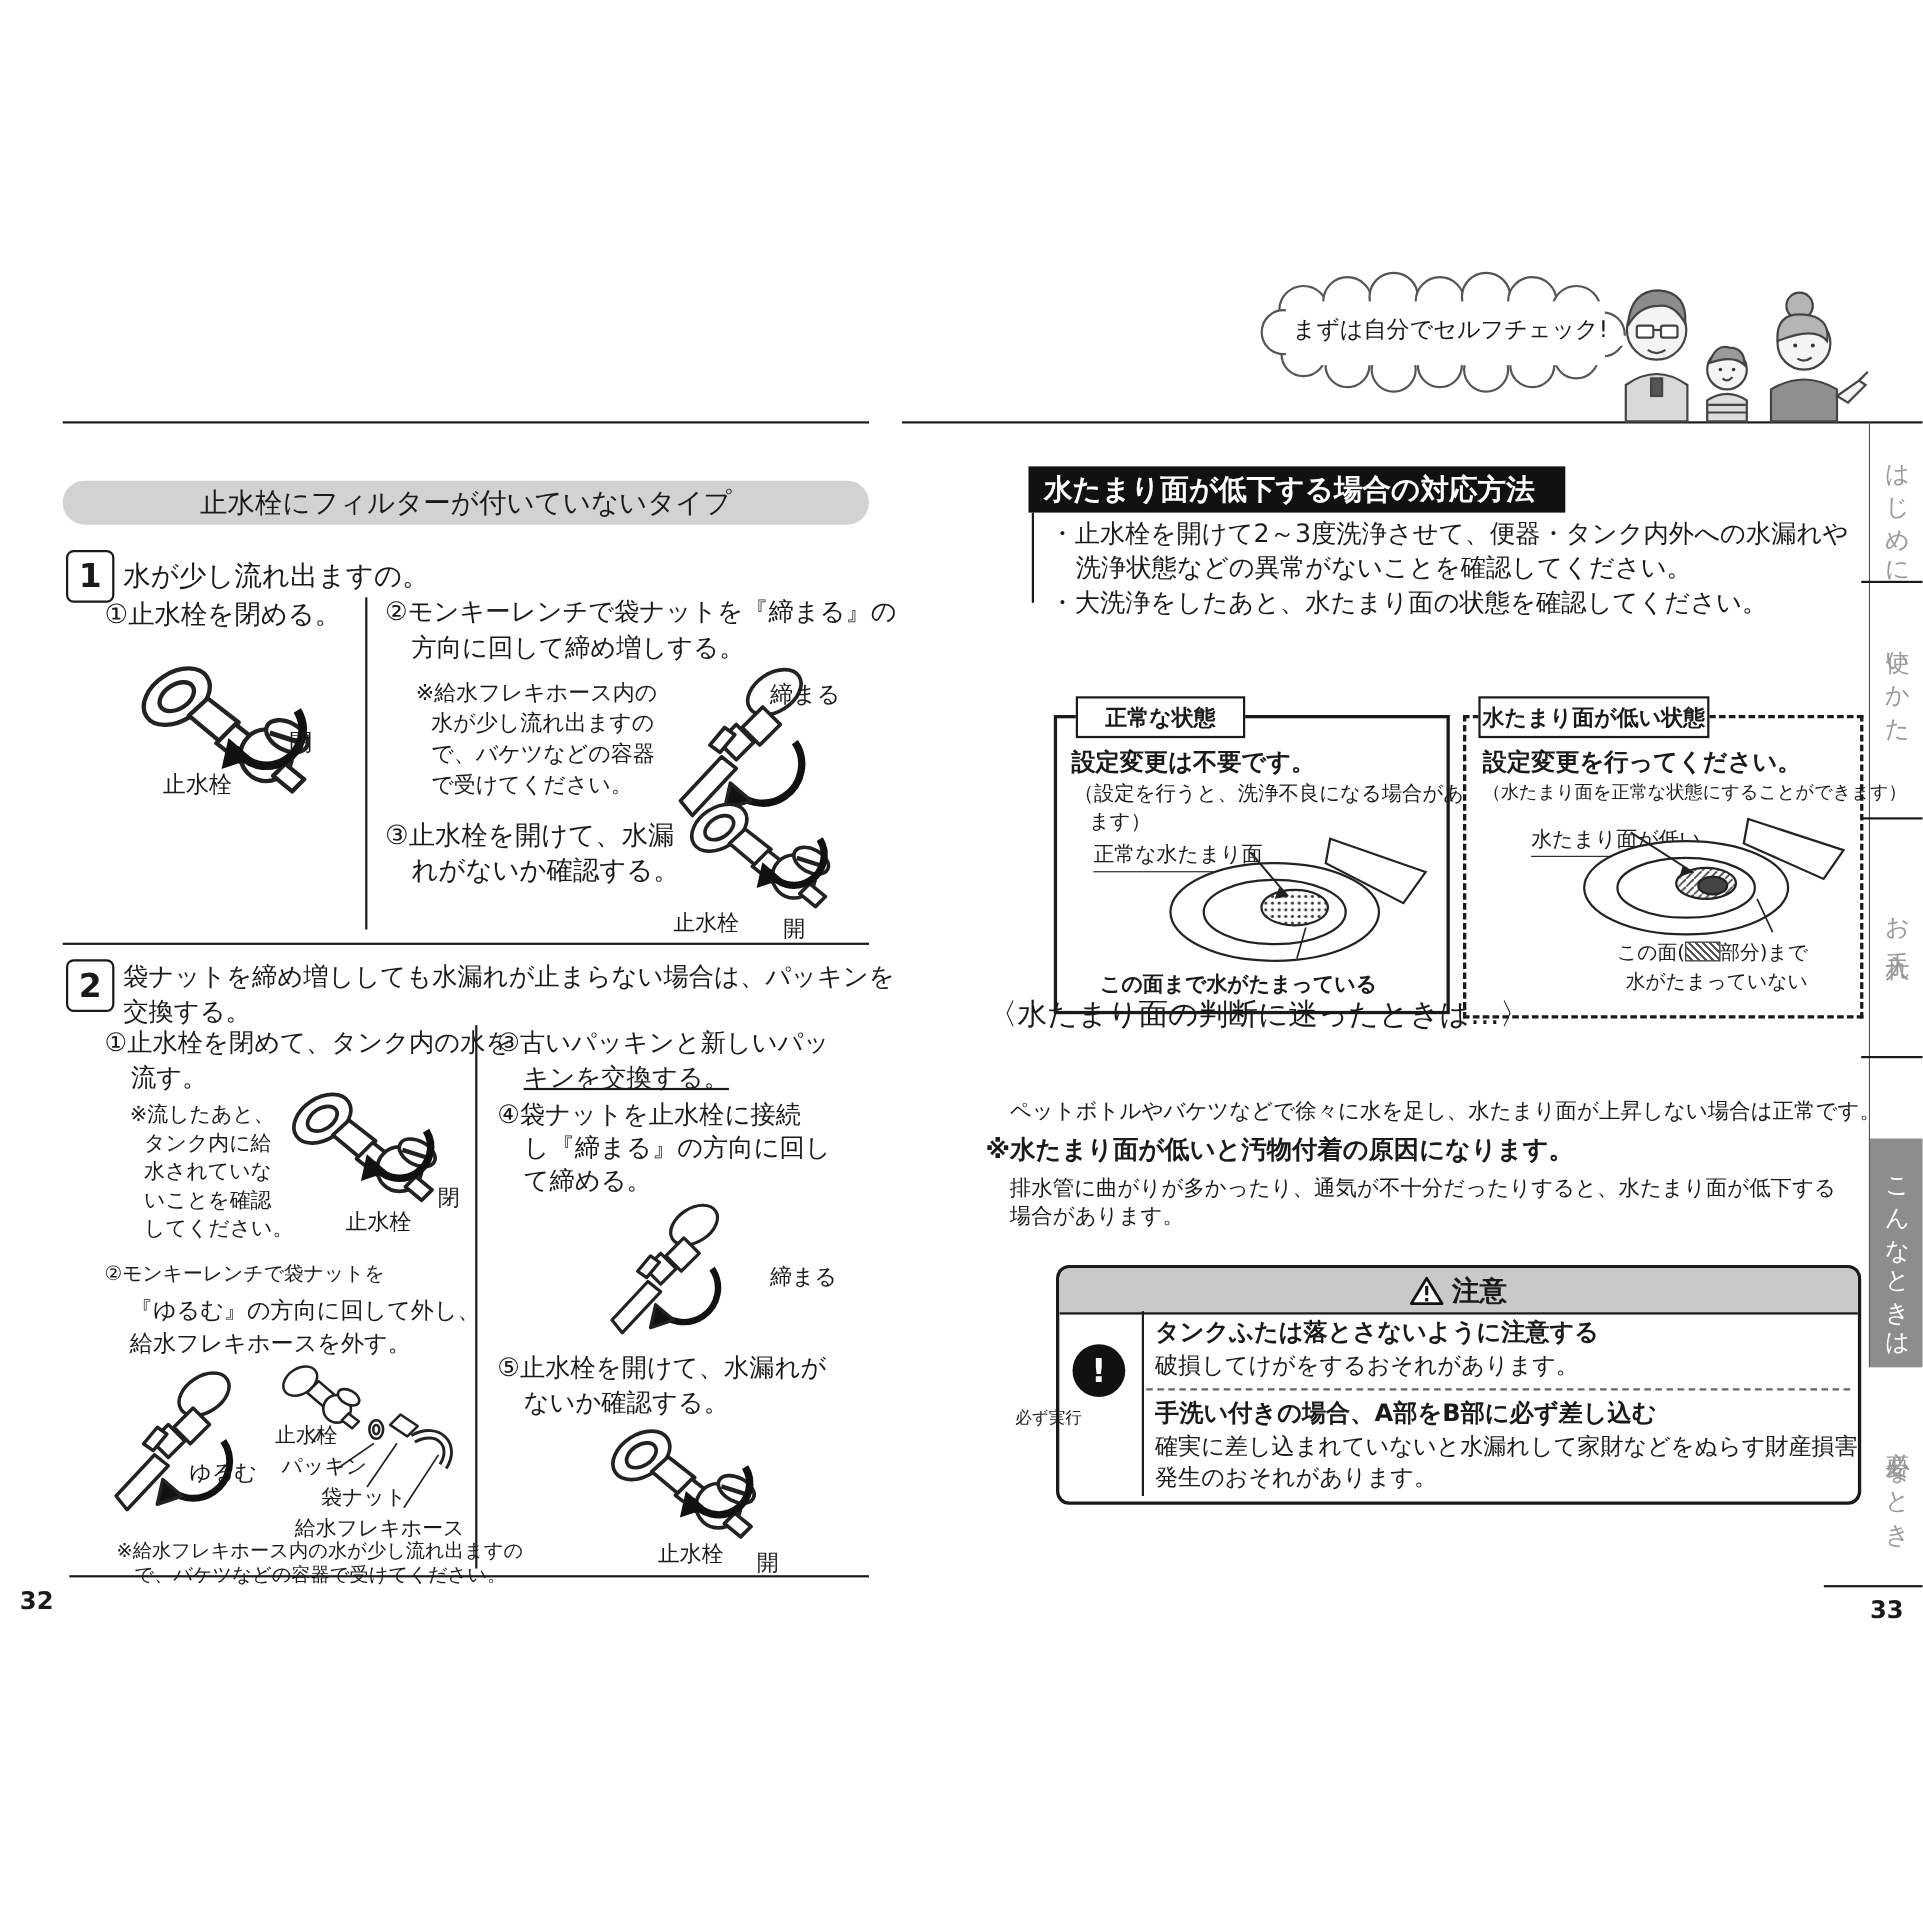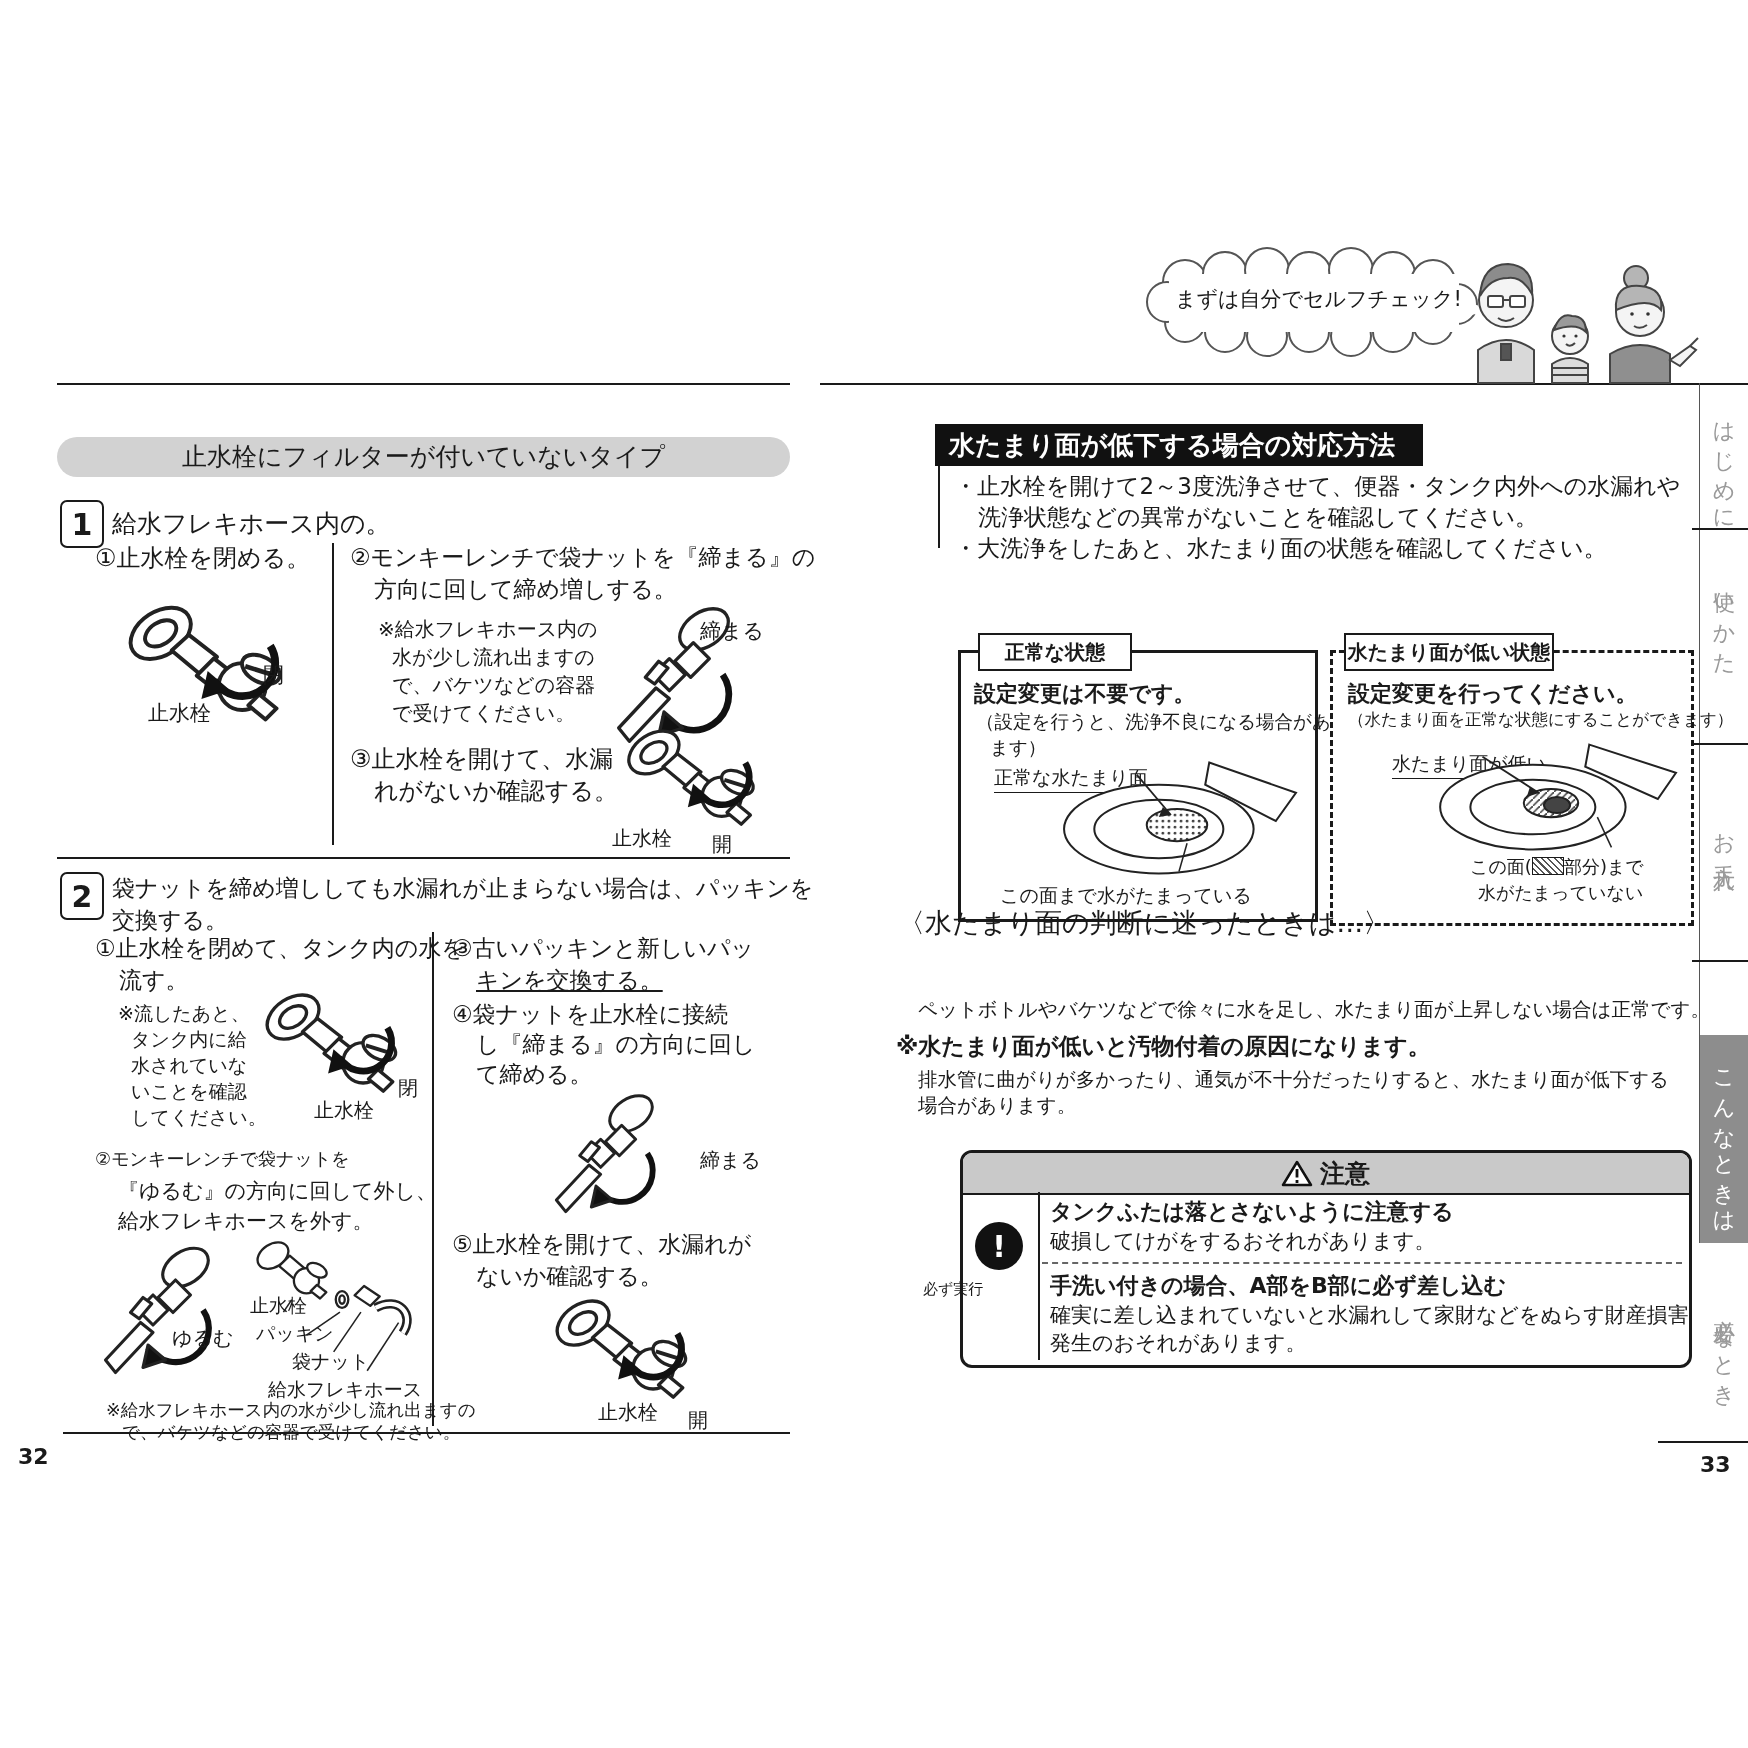--- a/index.html
+++ b/index.html
@@ -145,21 +145,21 @@
     </g>
   </svg>
 
   <div class="pill" style="left:57px;top:437px;width:733px;height:40px;">
     <span class="t" style="position:static;font-size:25px;">止水栓にフィルターが付いていないタイプ</span>
   </div>
 
   <div class="numbox" style="left:60px;top:500px;">
     <span>1</span>
   </div>
-  <div class="t" style="left:112px;top:508px;font-size:25px;">給水フレキホース内の。</div>
+  <div class="t" style="left:112px;top:508px;font-size:25px;">水が少し流れ出ますの。</div>
 
   <div class="vline" style="left:332px;top:543px;height:302px;width:1.5px;"></div>
 
   <div class="t" style="left:95px;top:543px;font-size:24px;">①止水栓を閉める。</div>
   <svg style="left:120px;top:592px;" width="180" height="150" viewBox="0 0 115 95">
     <use href="#g-valve"></use>
       <use href="#g-arrow-cw"></use>
   </svg>
   <div class="t" style="left:148px;top:700px;font-size:21px;">止水栓</div>
   <div class="t" style="left:263px;top:662px;font-size:21px;">閉</div>
@@ -272,21 +272,21 @@
     <g stroke="#222" stroke-width="2" fill="#fff">
       <path d="M150,4 L236,34 L216,62 L146,26 Z"></path>
       <ellipse cx="100" cy="70" rx="94" ry="44"></ellipse>
       <ellipse cx="100" cy="70" rx="64" ry="29"></ellipse>
       <ellipse cx="118" cy="66" rx="30" ry="16" fill="url(#dots)"></ellipse>
     </g>
     <line x1="78" y1="16" x2="112" y2="56" stroke="#222" stroke-width="1.8"></line>
     <polygon points="112,56 104,48 100,58" fill="#222"></polygon>
     <line x1="120" y1="112" x2="128" y2="84" stroke="#222" stroke-width="1.5"></line>
   </svg>
-  <div class="t" style="left:1000px;top:884px;font-size:19px;">この面まで水がたまっている</div>
+  <div class="t" style="left:1000px;top:884px;font-size:19px;font-weight:bold;">この面まで水がたまっている</div>
 
   <div class="statebox" style="left:1330px;top:650px;width:358px;height:270px;border:3px dashed #1a1a1a;"></div>
   <div class="statetab" style="left:1344px;top:633px;width:206px;height:34px;font-size:20px;">
     <span>水たまり面が低い状態</span>
   </div>
   <div class="t b" style="left:1348px;top:680px;font-size:22px;">設定変更を行ってください。</div>
   <div class="t" style="left:1348px;top:710px;font-size:16.5px;">（水たまり面を正常な状態にすることができます）</div>
   <div class="t underl" style="left:1392px;top:752px;font-size:19px;">水たまり面が低い</div>
   <svg style="left:1420px;top:742px;" width="262" height="112" viewBox="0 0 260 110">
     <g stroke="#222" stroke-width="2" fill="#fff">

